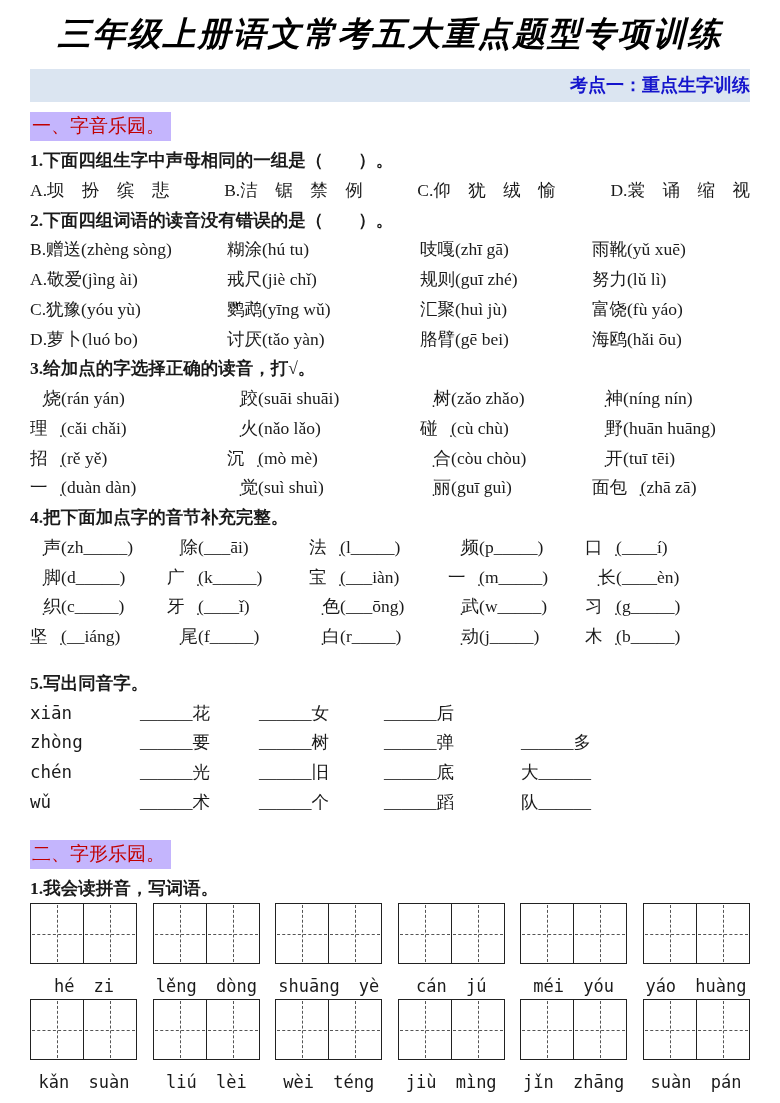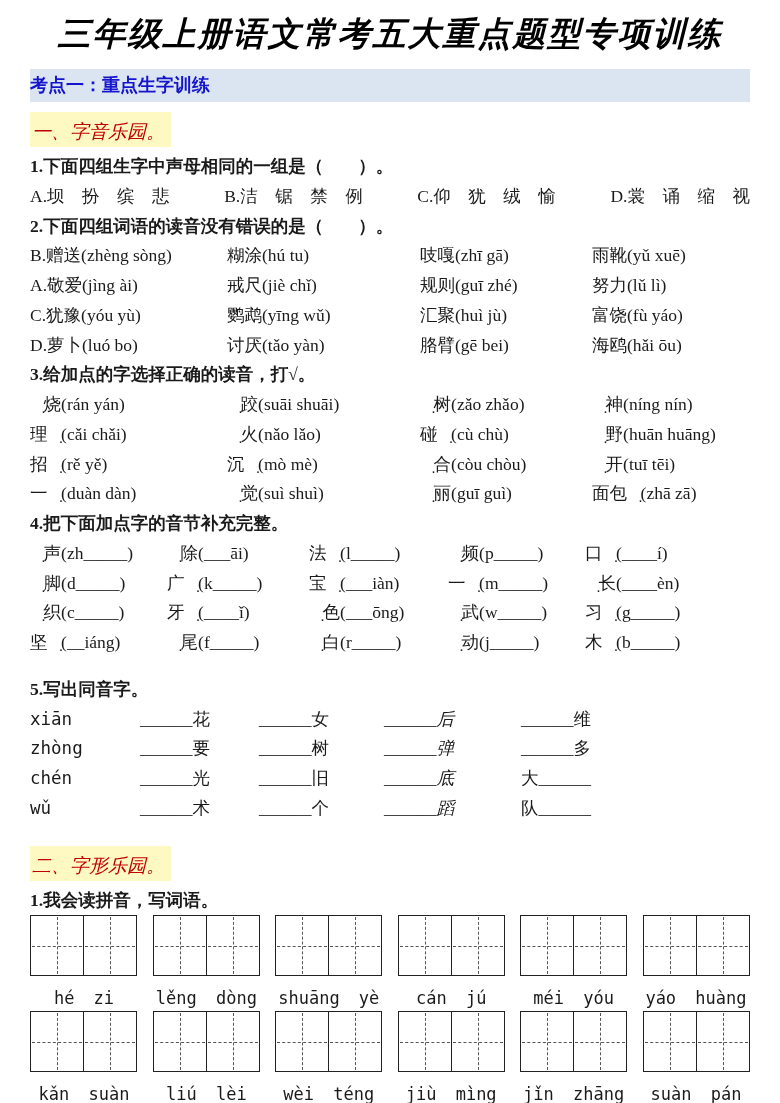--- a/index.html
+++ b/index.html
@@ -9,36 +9,36 @@
     color:#1a1a1a;
   }
   .page { padding:8px 30px 0 30px; }
 
   .title {
     text-align:center; font-size:33px; font-weight:700;
     margin:4px 0 12px 0; letter-spacing:2px; color:#000;font-style:italic;
   }
   .banner {
     background:#dbe5f1; color:#1414cc; font-weight:700;
-    text-align:left; font-size:18px; padding:4px 0 5px 0;
+    text-align:right; font-size:18px; padding:4px 0 5px 0;
     margin:0 0 8px 0;
   }
   .sec-head {
-    display:inline-block; color:#c00000; background:#fef9c3;
-    font-size:19px; padding:7px 6px 2px 2px; margin:2px 0 2px 0;font-style:italic;
+    display:inline-block; color:#c00000; background:#c4b5fd;
+    font-size:19px; padding:1px 6px 2px 2px; margin:2px 0 2px 0;
   }
   .q { font-weight:700; font-size:17.5px; margin:6px 0 4px 0; line-height:1.3; }
   .row { display:flex; font-size:17.5px; margin:7px 0; line-height:1.3; }
   .opts { justify-content:space-between; }
   .cols4 .c0 { width:197px; } .cols4 .c1 { width:193px; }
   .cols4 .c2 { width:172px; } .cols4 .c3 { flex:1; }
   .cols5 .d0 { width:137px; } .cols5 .d1 { width:142px; }
   .cols5 .d2 { width:139px; } .cols5 .d3 { width:137px; } .cols5 .d4 { flex:1; }
   .cols5q5 .p0 { width:110px; } .cols5q5 .p1 { width:119px; }
-  .cols5q5 .p2 { width:125px; } .cols5q5 .p3 { width:137px;font-style:italic; } .cols5q5 .p4 { flex:1; }
+  .cols5q5 .p2 { width:125px; } .cols5q5 .p3 { width:137px; } .cols5q5 .p4 { flex:1; }
   .mono { font-family:"DejaVu Sans Mono",monospace; }
   .gap-top { margin-top:24px; }
 
   .py-row {
     display:flex; justify-content:space-between;
     margin:12px 0 3px 0; font-size:17px;
   }
   .py-row .py {
     width:108px; text-align:center; word-spacing:9px;
     font-family:"DejaVu Sans Mono",monospace;
@@ -158,21 +158,20 @@
     <span class="d3">激̣动(j_____)</span>
     <span class="d4">木棒̣(b_____)</span>
   </div>
 
   <div class="q gap-top">5.写出同音字。</div>
   <div class="row cols5q5">
     <span class="p0 mono">xiān</span>
     <span class="p1">______花</span>
     <span class="p2">______女</span>
     <span class="p3">______后</span>
-    <span class="p4">______维</span>
   </div>
   <div class="row cols5q5">
     <span class="p0 mono">zhòng</span>
     <span class="p1">______要</span>
     <span class="p2">______树</span>
     <span class="p3">______弹</span>
     <span class="p4">______多</span>
   </div>
   <div class="row cols5q5">
     <span class="p0 mono">chén</span>

